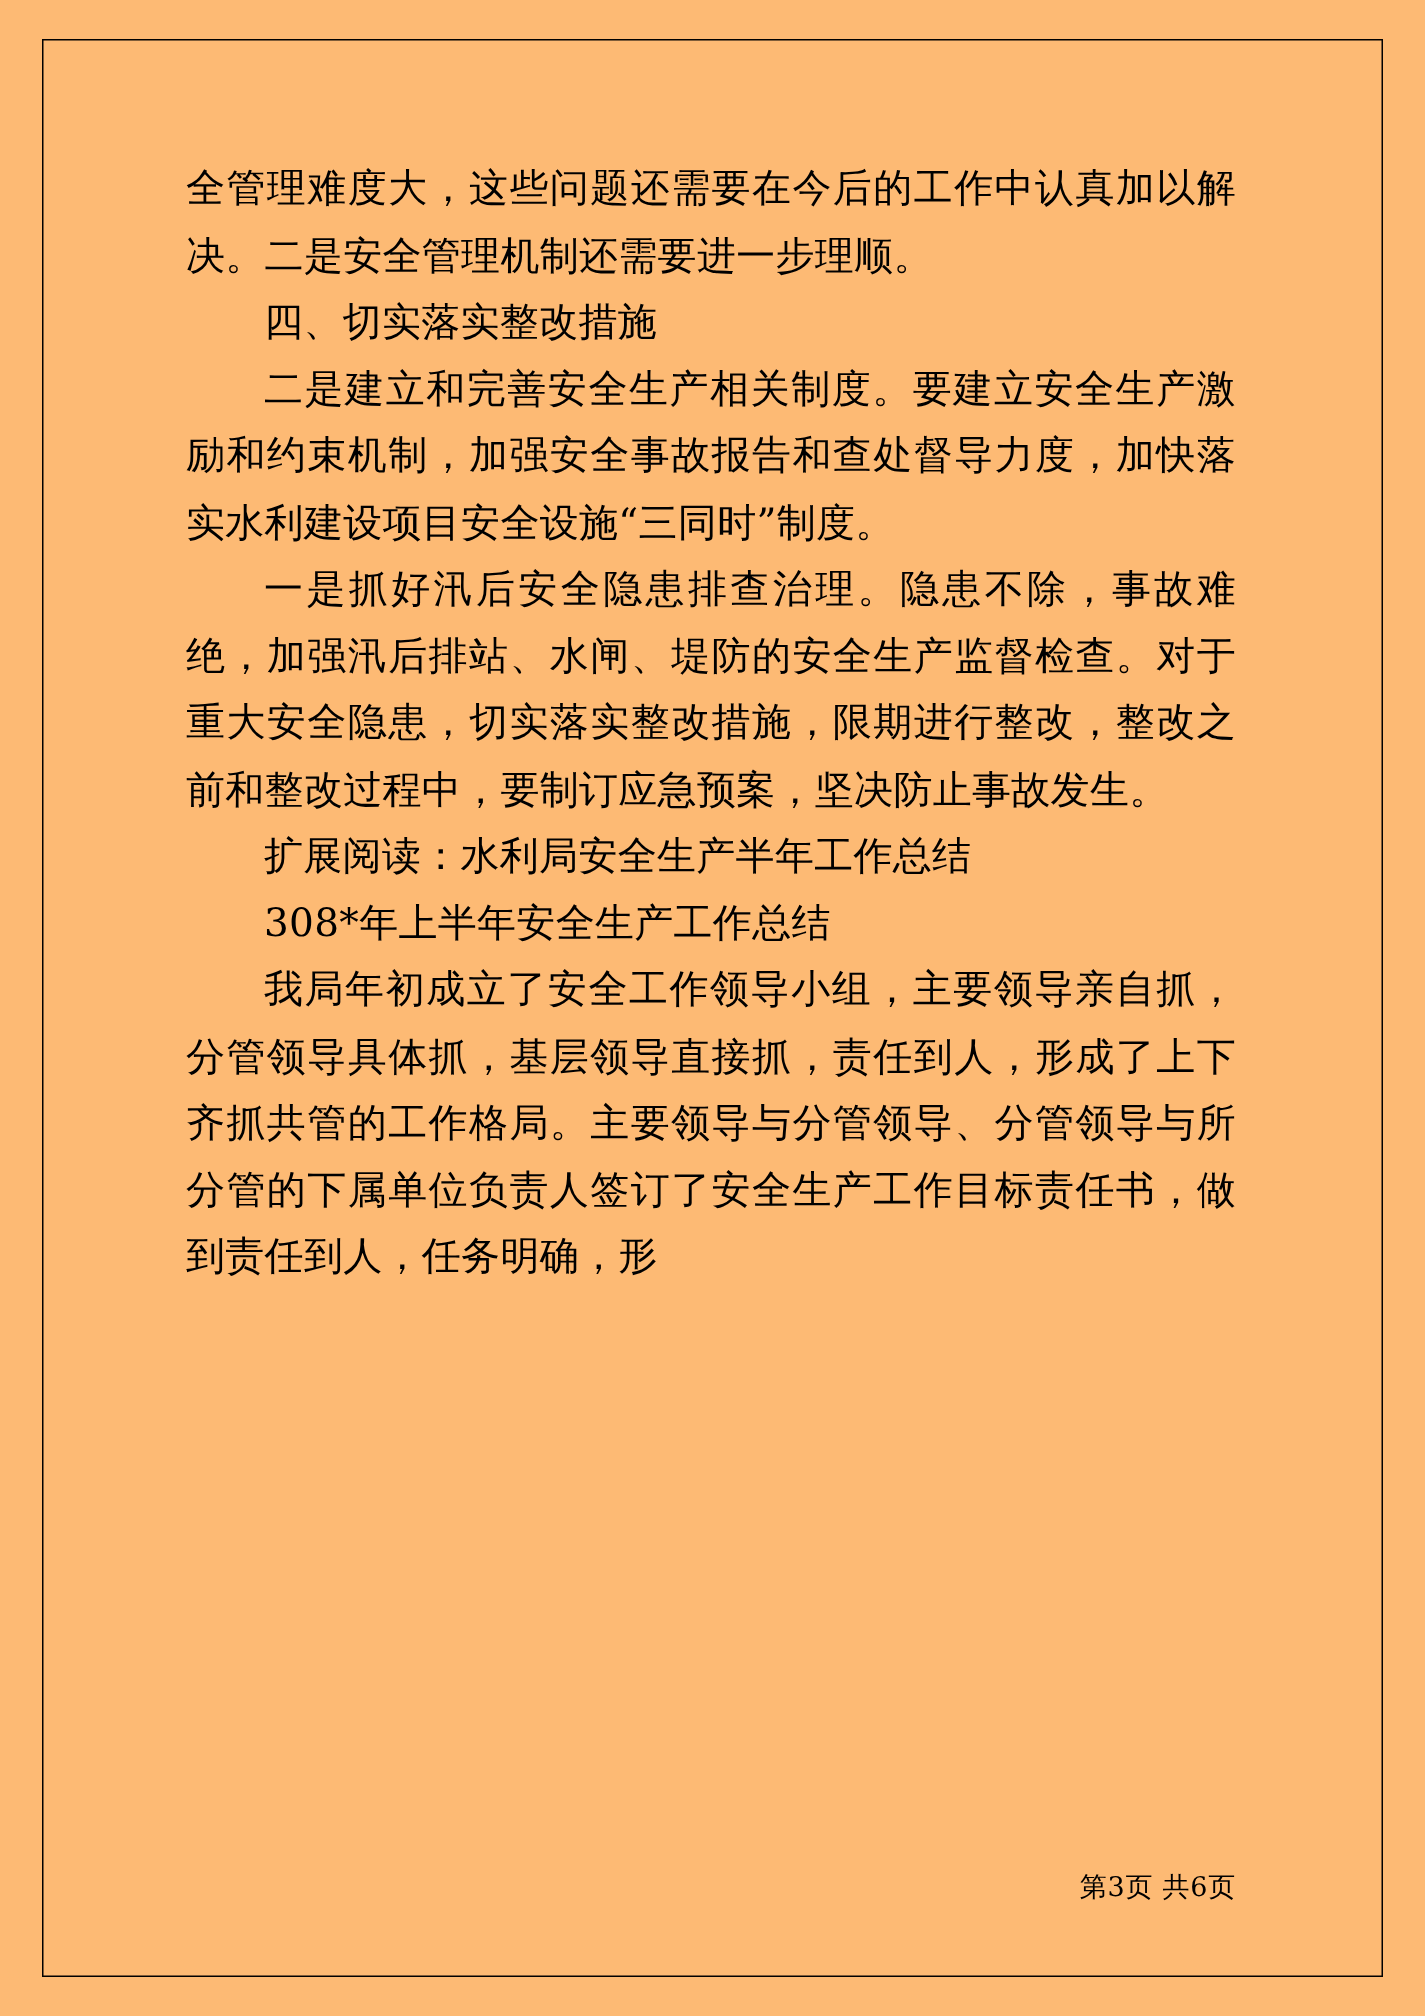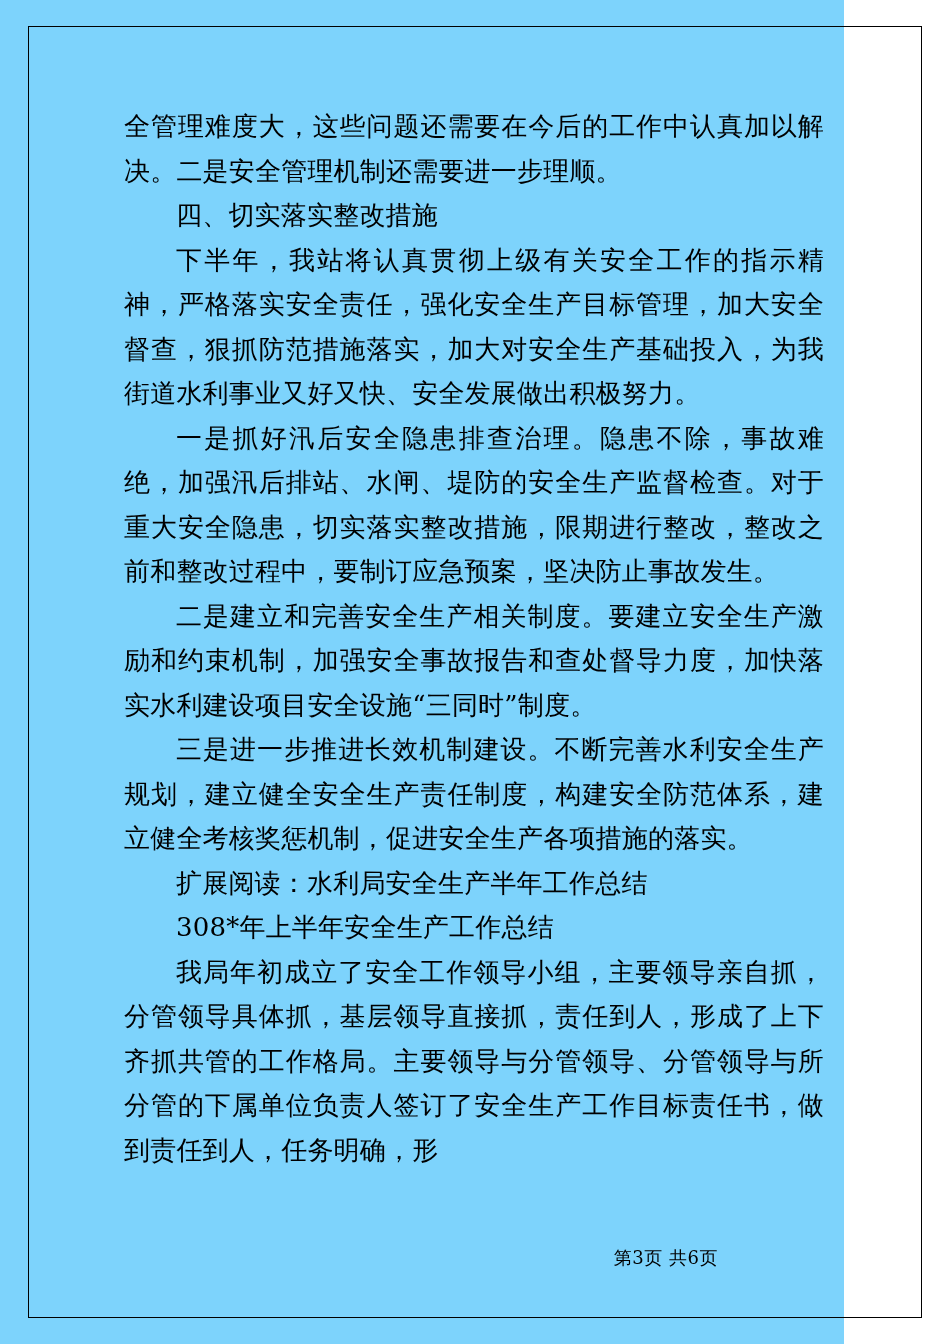--- a/index.html
+++ b/index.html
@@ -9,24 +9,24 @@
   body {
     width: 950px;
     height: 1344px;
     background: #ffffff;
     font-family: "DejaVu Serif", "Liberation Serif", serif;
     color: #000000;
     overflow: hidden;
   }
   .page {
     position: relative;
-    width: 844px;
+    width: 950px;
     height: 1344px;
     box-sizing: border-box;
-    background: #7dd3fc;
+    background: #fdba74;
   }
   .page-border {
     position: absolute;
     left: 28px;
     top: 26px;
     width: 894px;
     height: 1292px;
     border: 1px solid #000;
     box-sizing: border-box;
     pointer-events: none;
@@ -63,24 +63,22 @@
 </head>
 <body>
 
 <div class="page">
 
   <div class="page-border"></div>
 
   <div class="content">
     <p class="body">全管理难度大，这些问题还需要在今后的工作中认真加以解决。二是安全管理机制还需要进一步理顺。</p>
     <p class="indent">四、切实落实整改措施</p>
-    <p class="indent">下半年，我站将认真贯彻上级有关安全工作的指示精神，严格落实安全责任，强化安全生产目标管理，加大安全督查，狠抓防范措施落实，加大对安全生产基础投入，为我街道水利事业又好又快、安全发展做出积极努力。</p>
+    <p class="indent">二是建立和完善安全生产相关制度。要建立安全生产激励和约束机制，加强安全事故报告和查处督导力度，加快落实水利建设项目安全设施“三同时”制度。</p>
     <p class="indent">一是抓好汛后安全隐患排查治理。隐患不除，事故难绝，加强汛后排站、水闸、堤防的安全生产监督检查。对于重大安全隐患，切实落实整改措施，限期进行整改，整改之前和整改过程中，要制订应急预案，坚决防止事故发生。</p>
-    <p class="indent">二是建立和完善安全生产相关制度。要建立安全生产激励和约束机制，加强安全事故报告和查处督导力度，加快落实水利建设项目安全设施“三同时”制度。</p>
-    <p class="indent">三是进一步推进长效机制建设。不断完善水利安全生产规划，建立健全安全生产责任制度，构建安全防范体系，建立健全考核奖惩机制，促进安全生产各项措施的落实。</p>
     <p class="indent">扩展阅读：水利局安全生产半年工作总结</p>
     <p class="indent">308*年上半年安全生产工作总结</p>
     <p class="indent">我局年初成立了安全工作领导小组，主要领导亲自抓，分管领导具体抓，基层领导直接抓，责任到人，形成了上下齐抓共管的工作格局。主要领导与分管领导、分管领导与所分管的下属单位负责人签订了安全生产工作目标责任书，做到责任到人，任务明确，形</p>
   </div>
 
   <div class="footer">第3页 共6页</div>
 
 </div>
 
 </body></html>

